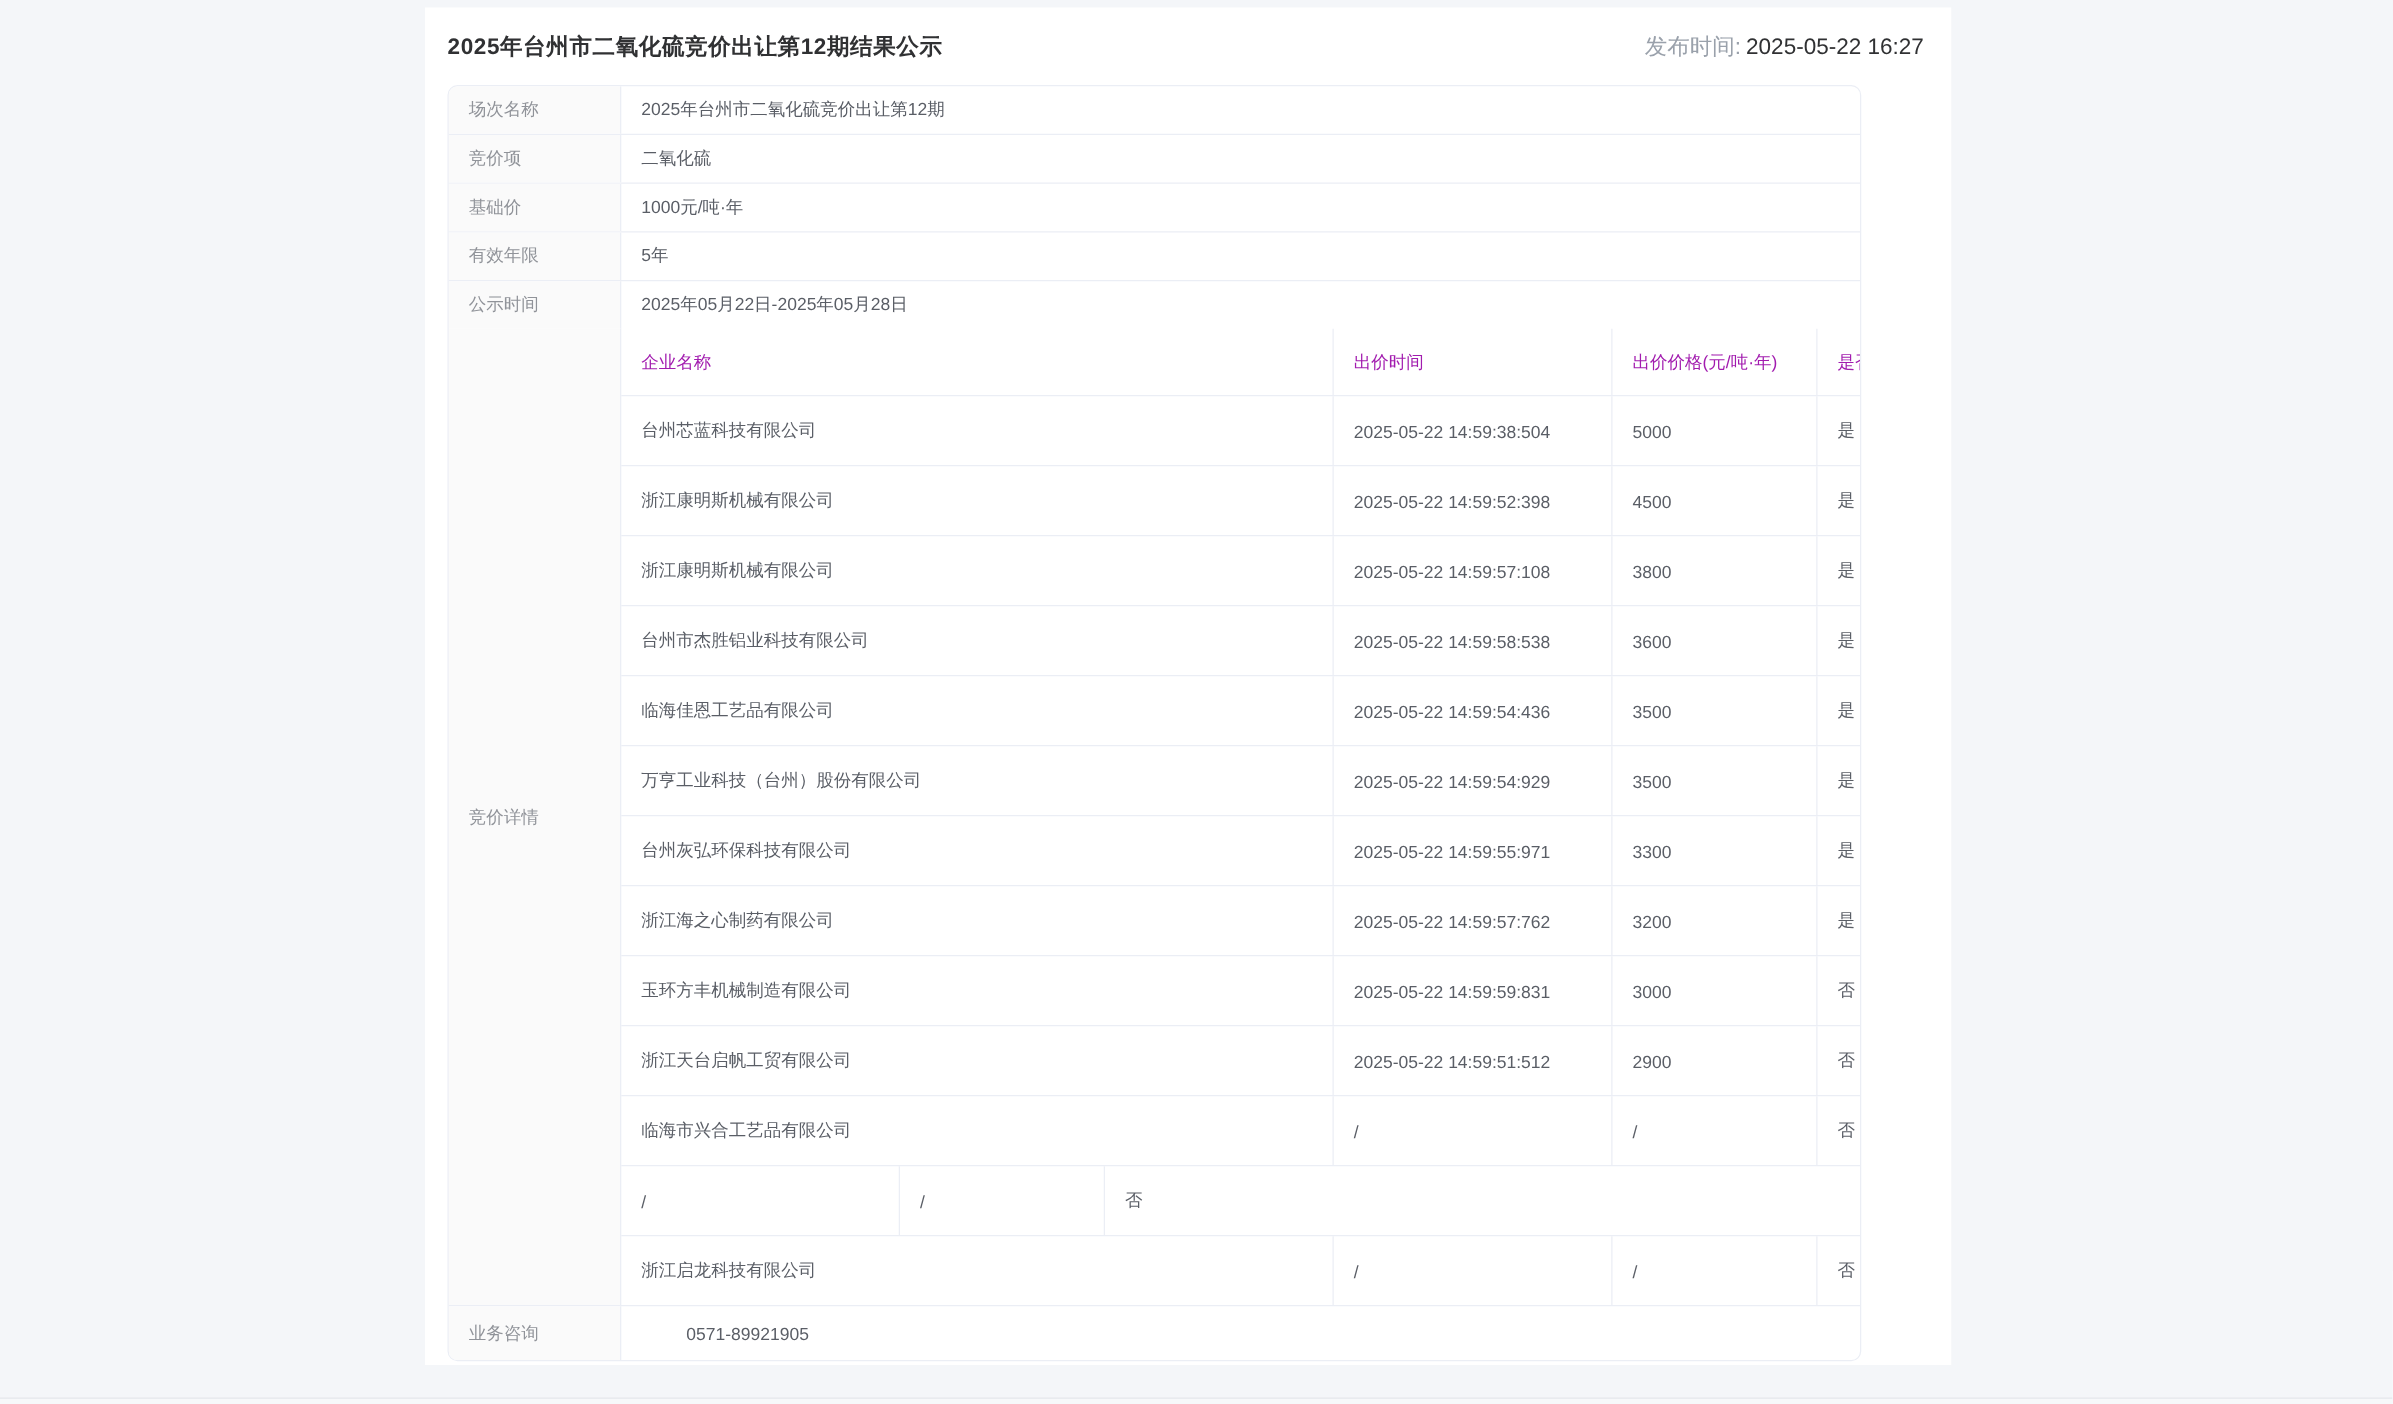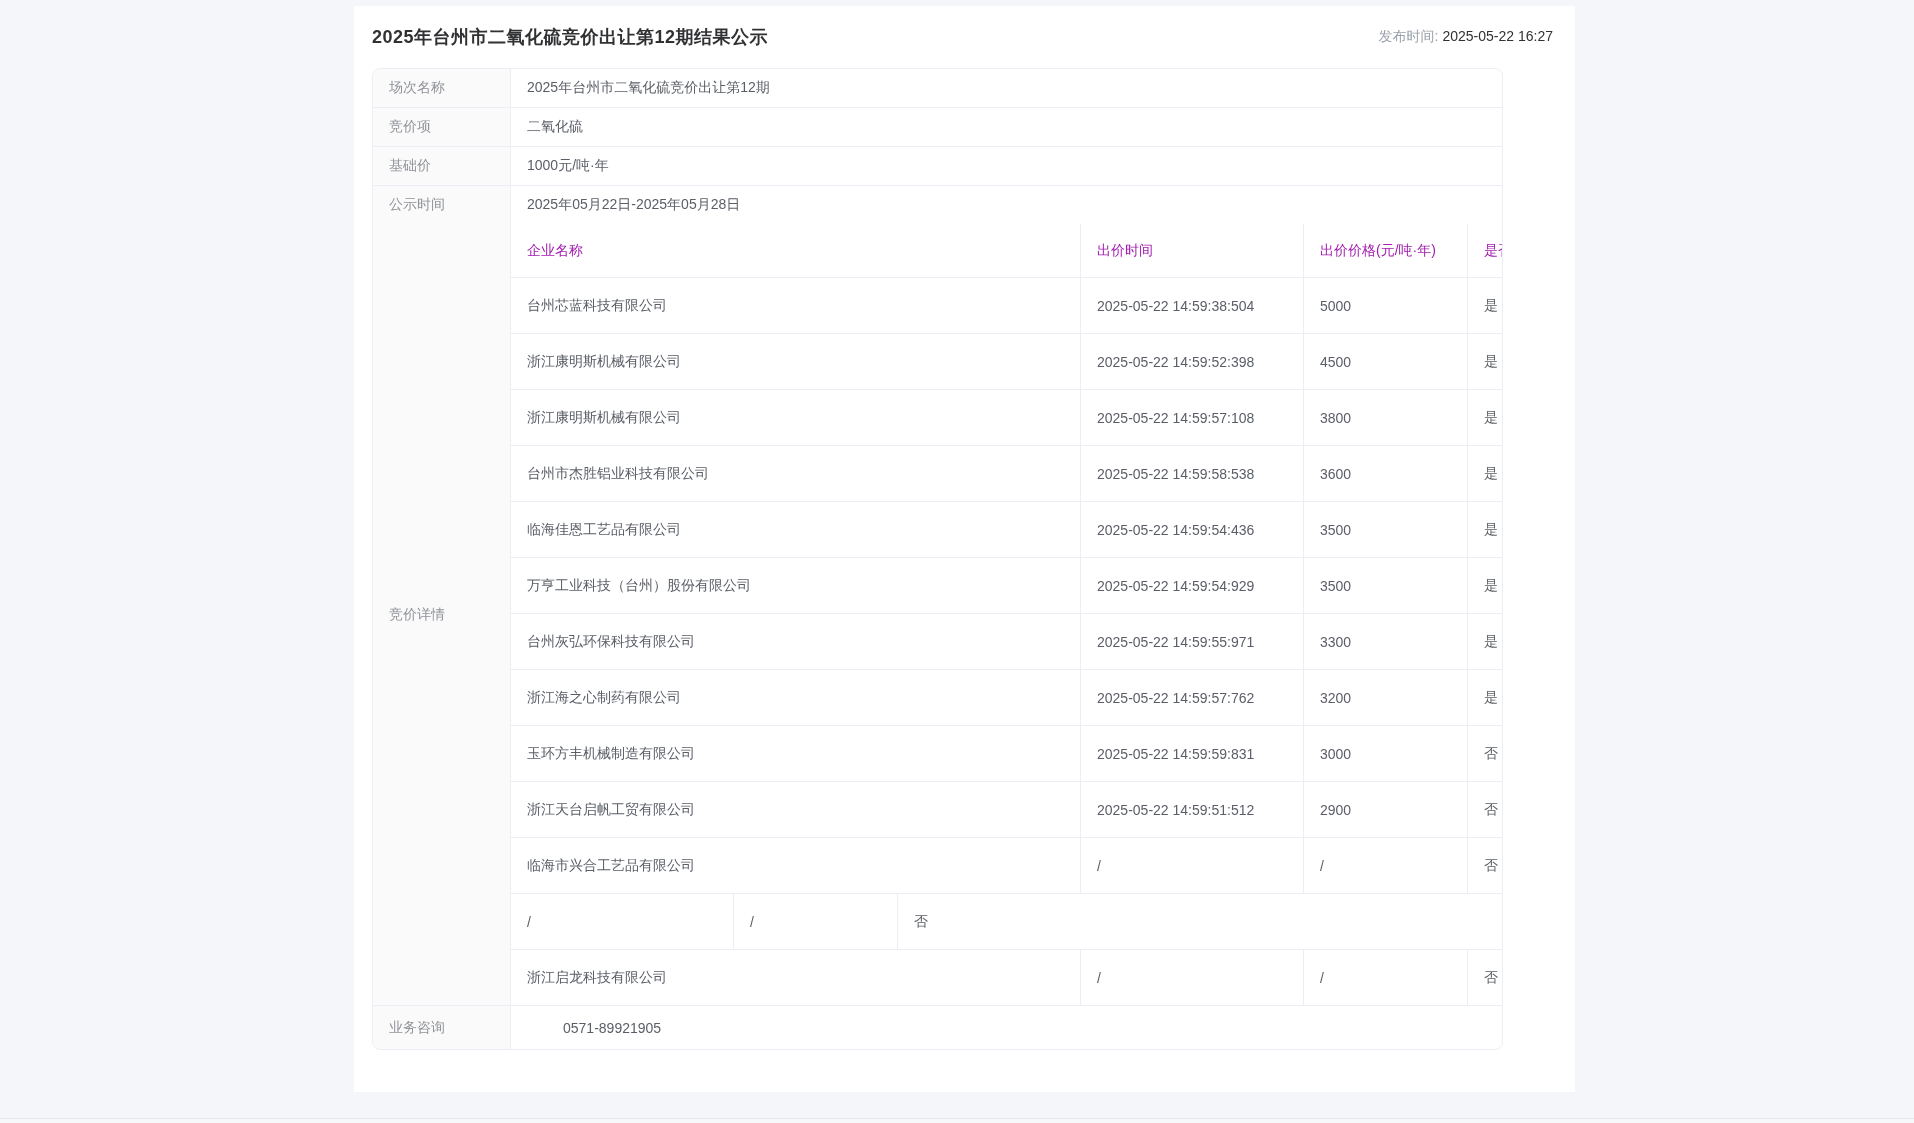--- a/index.html
+++ b/index.html
@@ -12,21 +12,21 @@
     -webkit-font-smoothing: antialiased;
   }
   .page {
     position: relative;
     width: 1914px;
     height: 1123px;
     overflow: hidden;
   }
   .card {
     position: absolute;
-    left: 354px;
+    left: 340px;
     top: 6px;
     width: 1221px;
     height: 1086px;
     background: #ffffff;
     box-sizing: border-box;
   }
   .card-header {
     height: 62px;
     display: flex;
     align-items: center;
@@ -34,21 +34,21 @@
     padding: 0 22px 0 18px;
   }
   .title {
     margin: 0;
     font-size: 18px;
     font-weight: 600;
     color: #303133;
     letter-spacing: 0.5px;
   }
   .publish {
-    font-size: 14px;
+    font-size: 18px;
     white-space: nowrap;
   }
   .publish-label { color: #9aa1ab; margin-right: 4px; }
   .publish-value { color: #303133; }
 
   .outer-table {
     margin: 0 22px 0 18px;
     width: 1131px;
     box-sizing: border-box;
     border: 1px solid #ebeef5;
@@ -145,20 +145,24 @@
             <div class="cell-label">场次名称</div>
             <div class="cell-value">2025年台州市二氧化硫竞价出让第12期</div>
           </div>
           <div class="row info-row">
             <div class="cell-label">竞价项</div>
             <div class="cell-value">二氧化硫</div>
           </div>
           <div class="row info-row">
             <div class="cell-label">基础价</div>
             <div class="cell-value">1000元/吨·年</div>
+          </div>
+          <div class="row info-row">
+            <div class="cell-label">有效年限</div>
+            <div class="cell-value">5年</div>
           </div>
           <div class="row info-row">
             <div class="cell-label">公示时间</div>
             <div class="cell-value">2025年05月22日-2025年05月28日</div>
           </div>
         </div>
 
       <div class="row detail-row">
         <div class="cell-label">竞价详情</div>
         <div class="inner-table">

